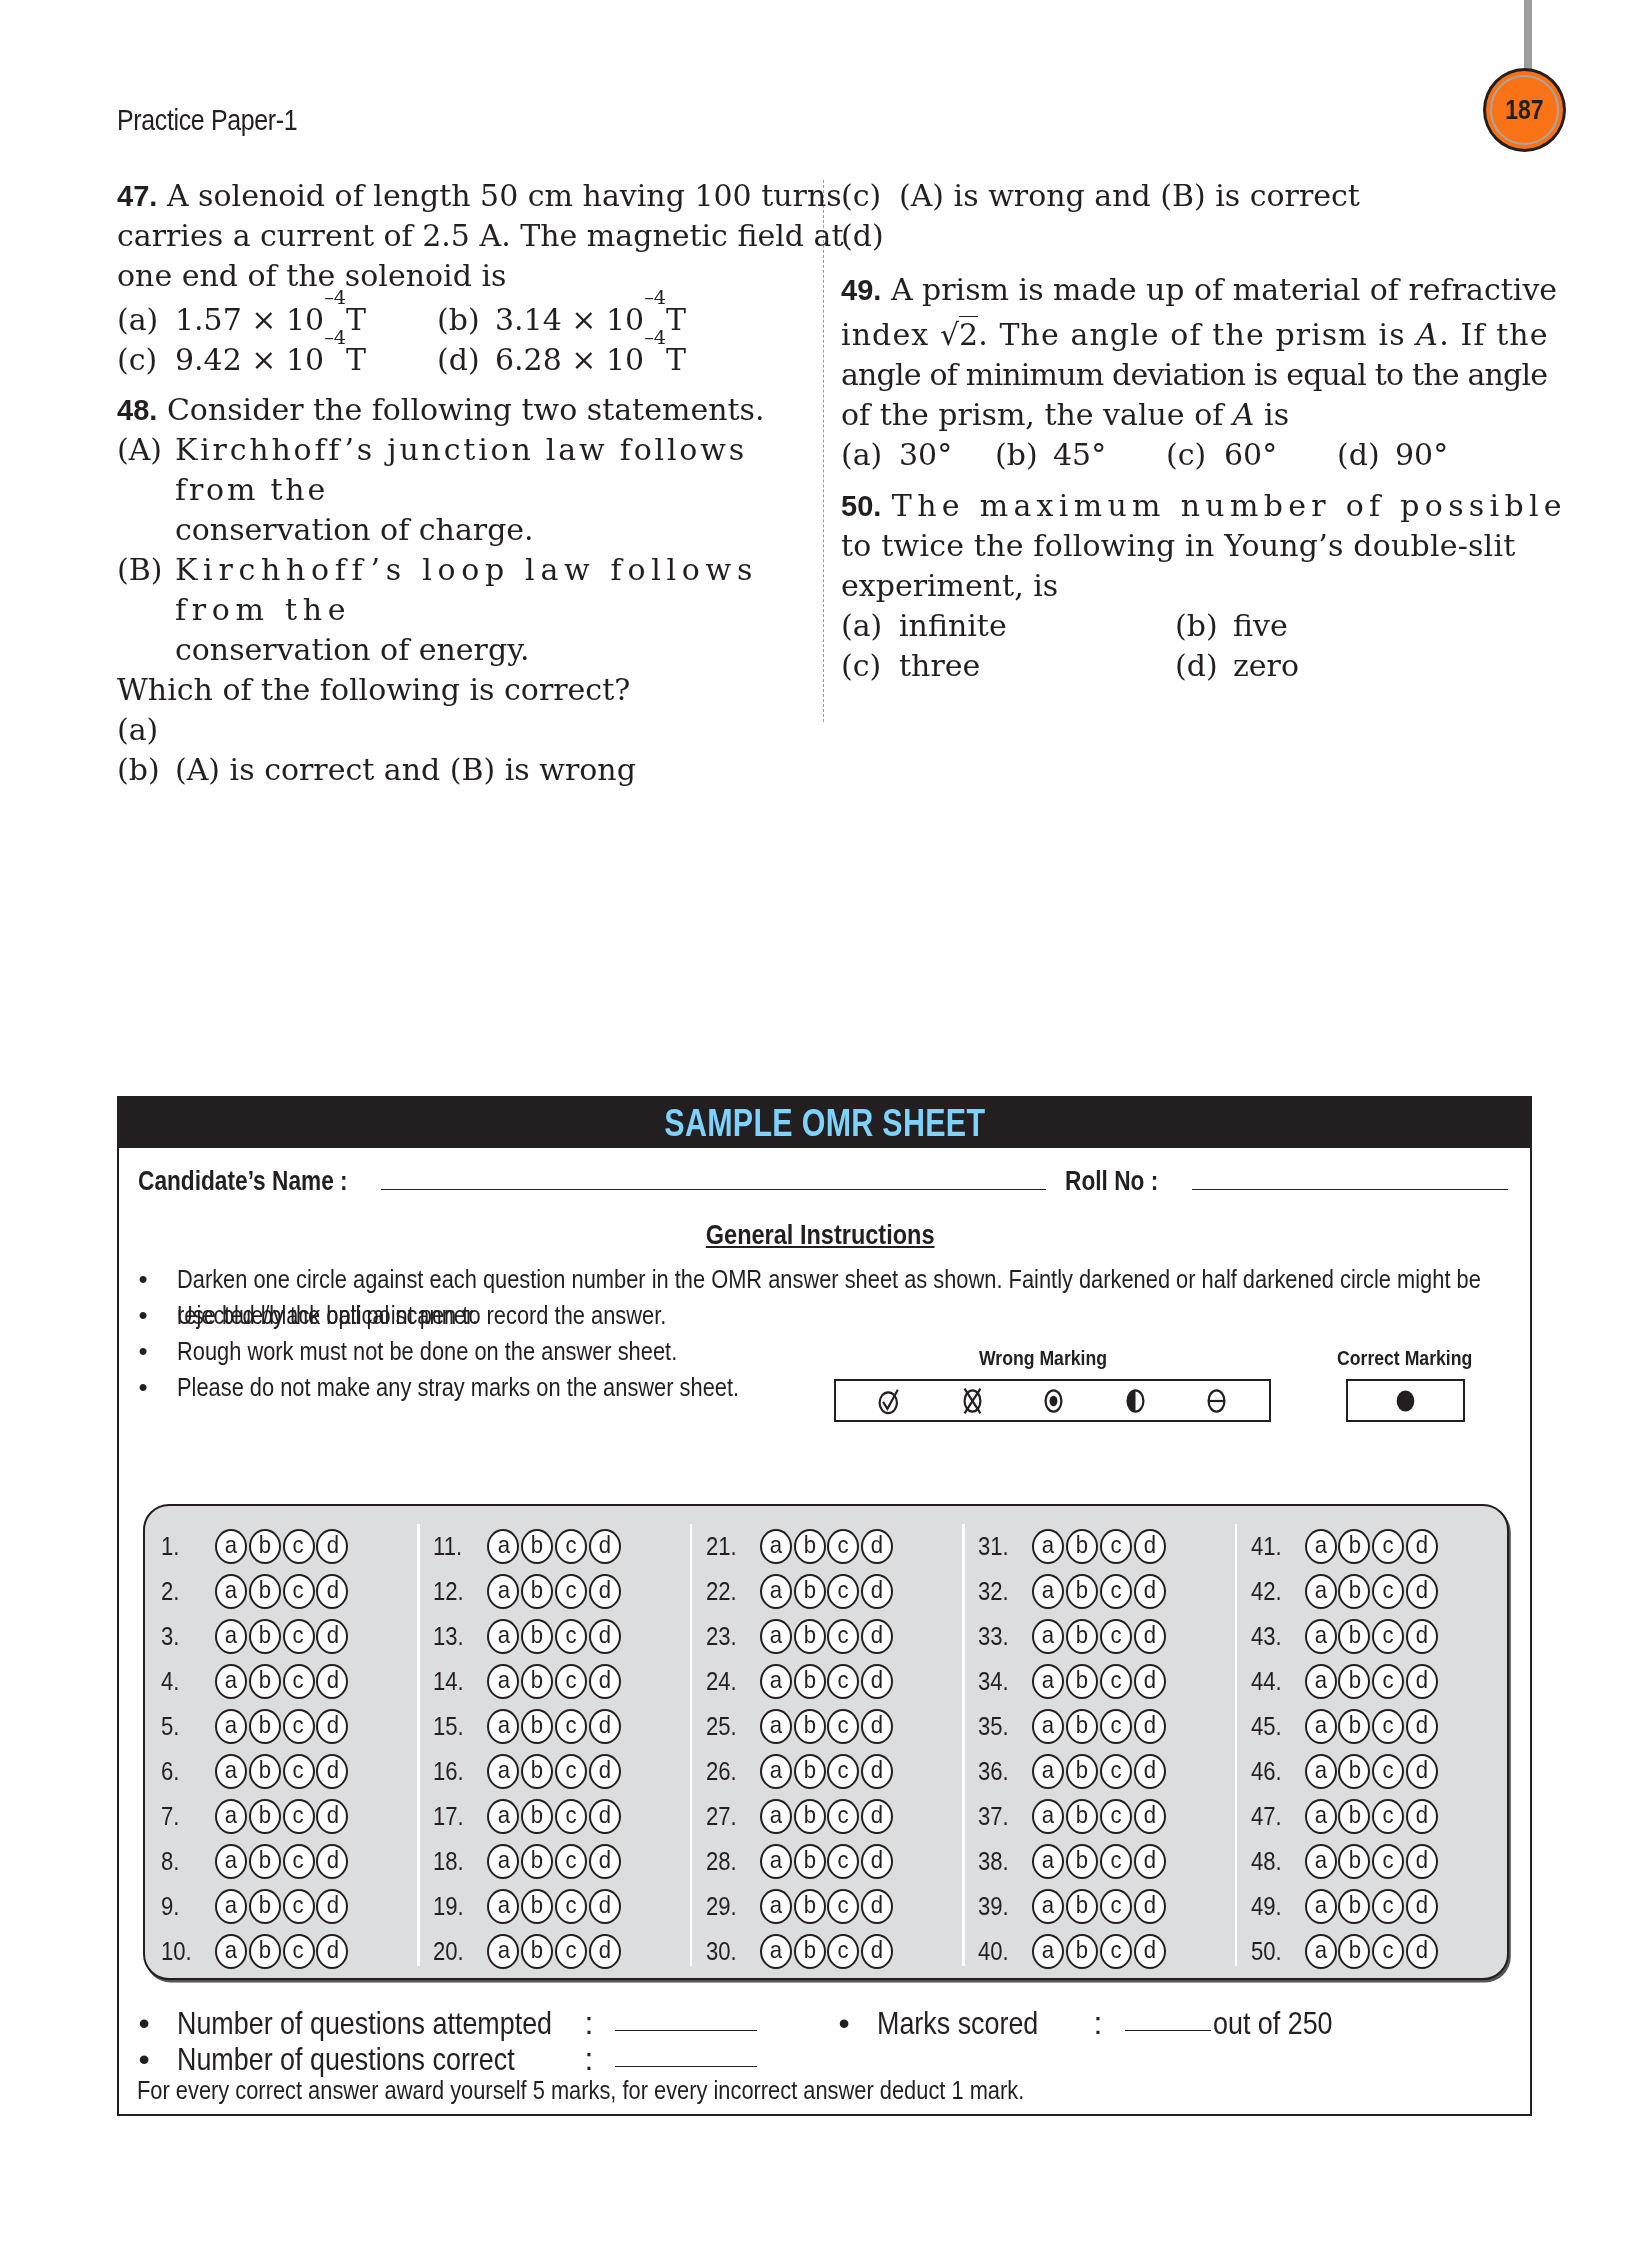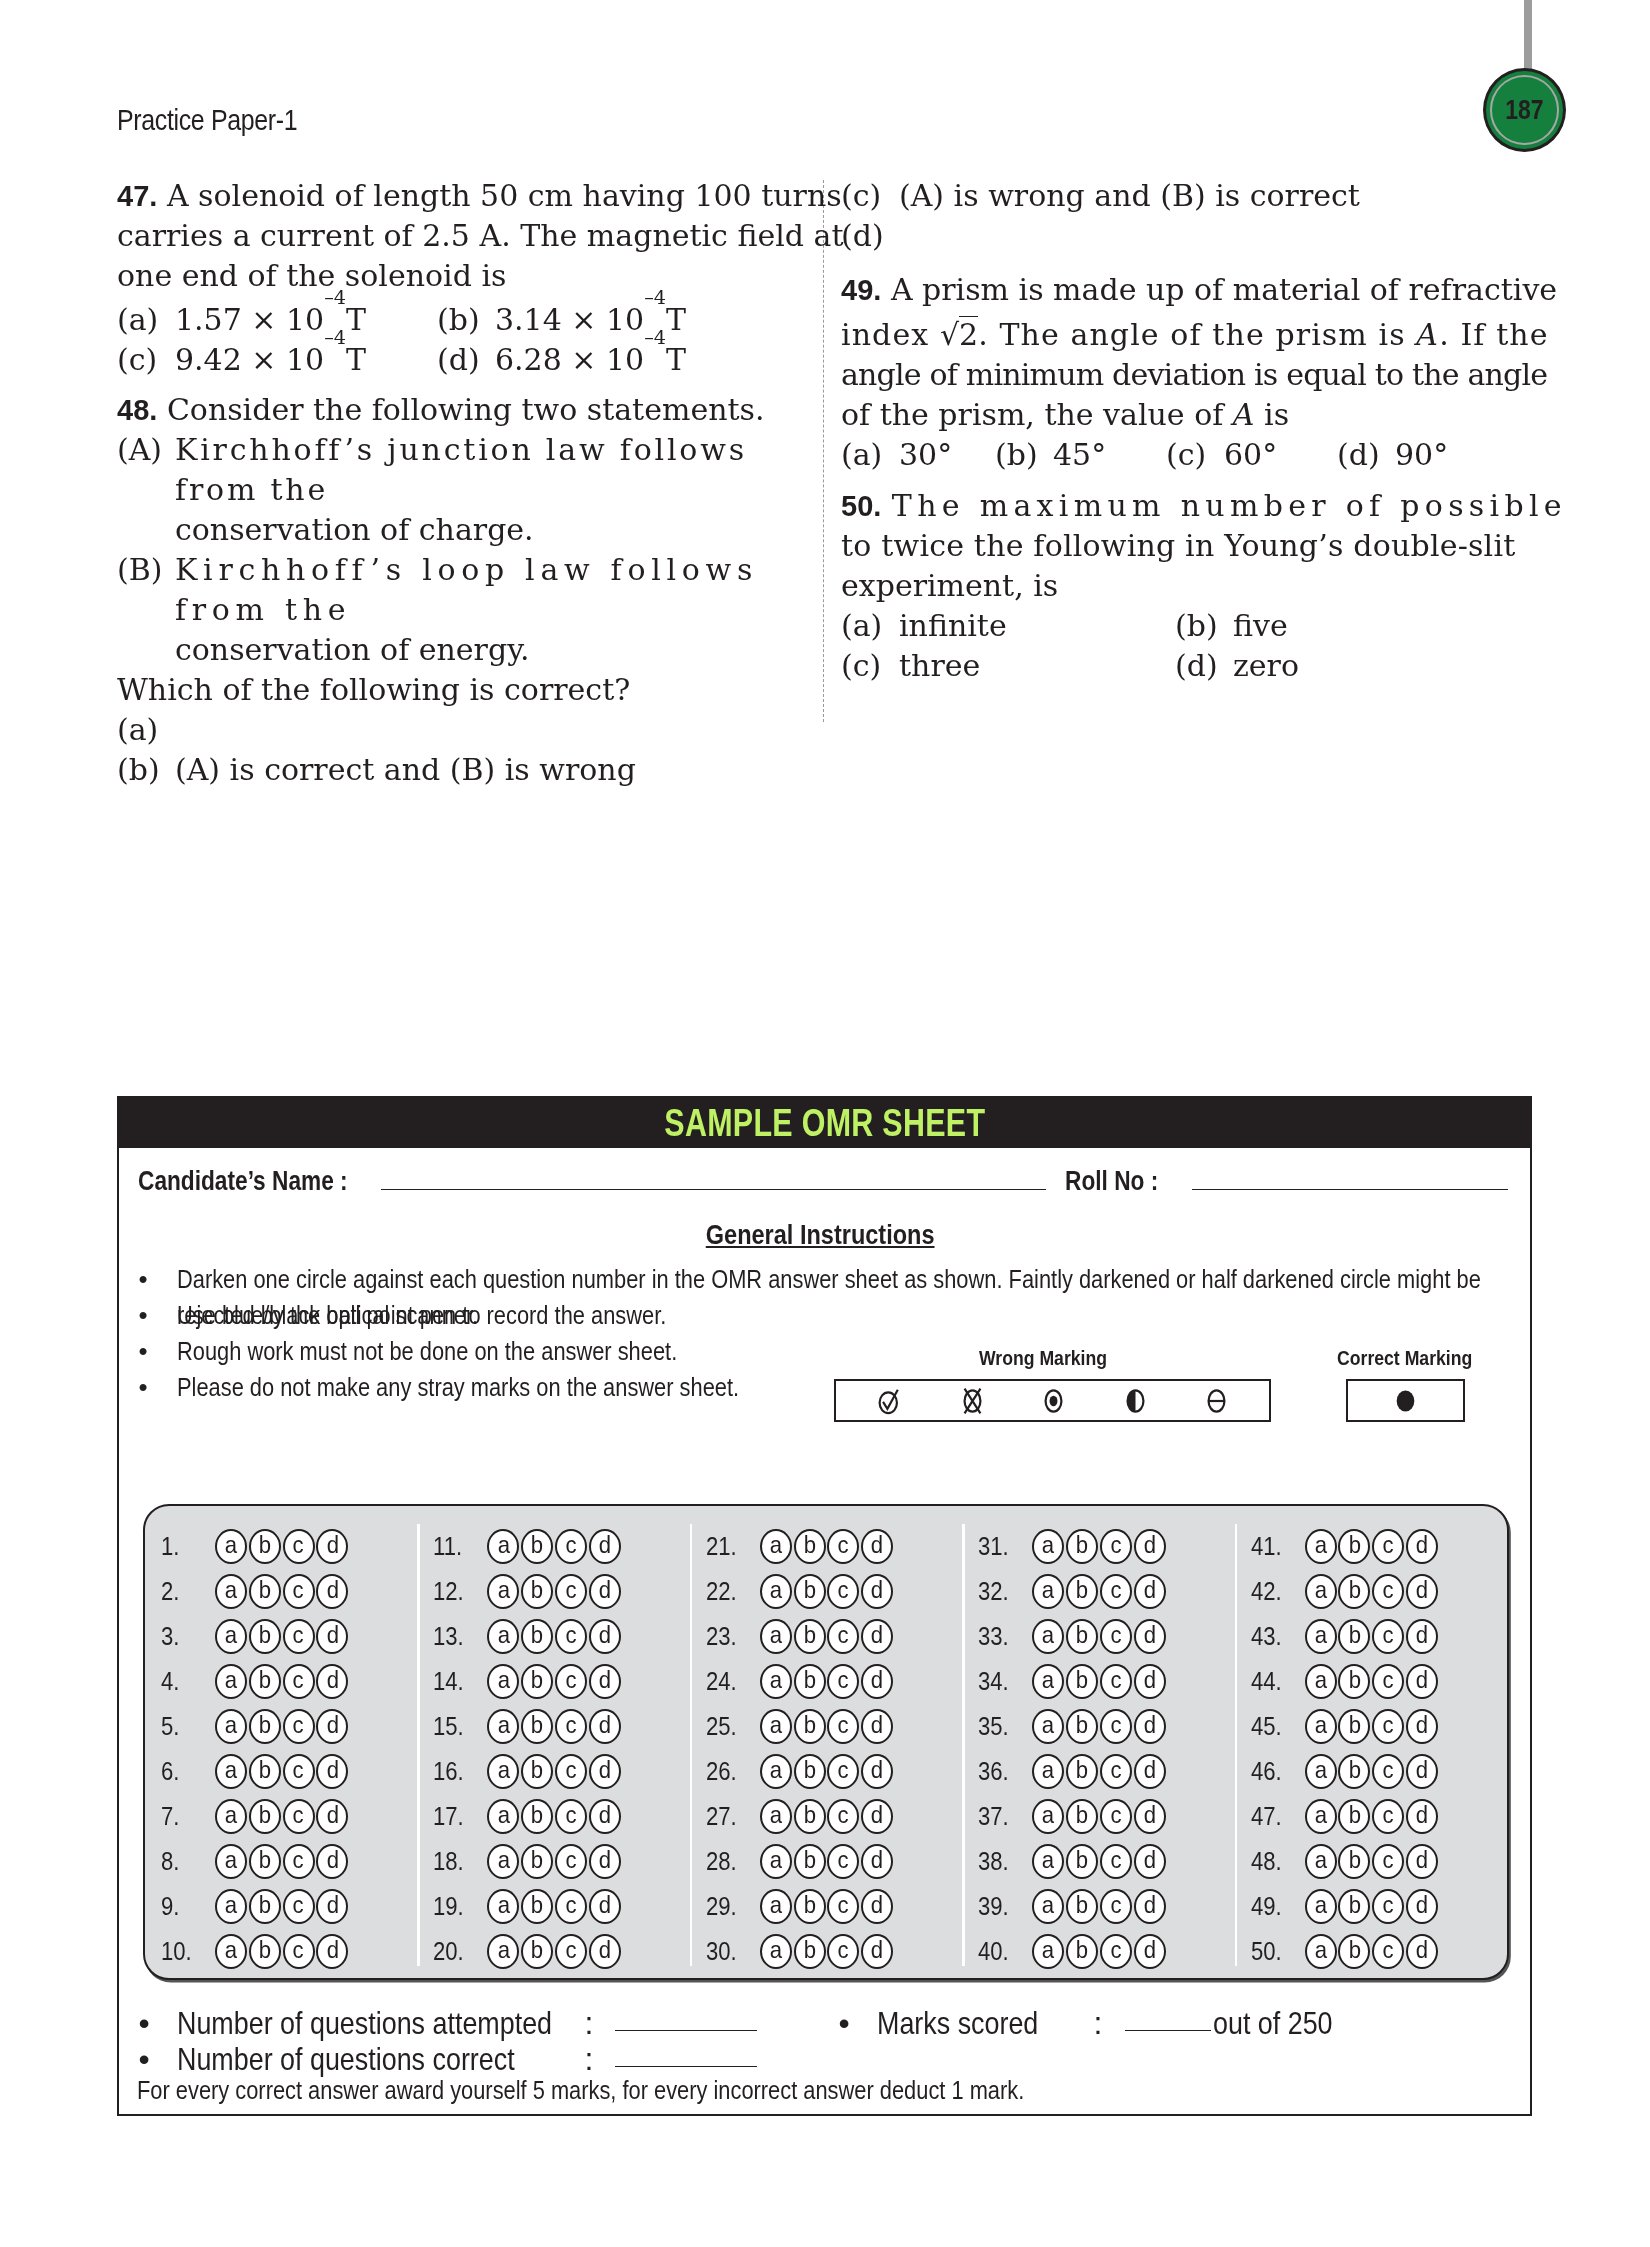--- a/index.html
+++ b/index.html
@@ -3,42 +3,42 @@
 <meta charset="utf-8">
 <style>
   html, body { margin:0; padding:0; background:#ffffff; }
   body { width:1650px; height:2247px; position:relative; overflow:hidden; color:#231f20; }
   .sans { font-family: "Liberation Sans", "DejaVu Sans", sans-serif; }
   .serif { font-family: "DejaVu Serif", "Liberation Serif", serif; }
 
   
   #running-head { position:absolute; left:117px; top:104px; font-size:29px; letter-spacing:-0.4px; transform:scaleX(0.86); transform-origin:left center; }
   #page-bar { position:absolute; left:1524px; top:0; width:8px; height:75px; background:#9d9d9d; }
-  #page-badge { position:absolute; left:1483px; top:68px; width:83px; height:84px; border-radius:50%; border:3.5px solid #231f20; box-sizing:border-box; background:#15803d; }
+  #page-badge { position:absolute; left:1483px; top:68px; width:83px; height:84px; border-radius:50%; border:3.5px solid #231f20; box-sizing:border-box; background:#f97316; }
   #page-badge-inner { position:absolute; left:4.4px; top:4.4px; right:4.4px; bottom:4.4px; border-radius:50%; border:2.6px solid #a6a6a6; display:flex; align-items:center; justify-content:center; font-size:28px; font-weight:bold; }
   #page-badge-inner span { transform:scaleX(0.82); display:inline-block; }
 
   
   .col { position:absolute; top:176px; font-size:30px; line-height:40px; }
   #col-left { left:117px; width:688px; }
   #col-right { left:841px; width:691px; }
   #col-divider { position:absolute; left:823px; top:180px; height:542px; border-left:1.8px dashed #9a9a9a; }
   .qnum { font-family:"Liberation Sans","DejaVu Sans",sans-serif; font-weight:bold; font-size:29px; }
   .line { white-space:nowrap; }
   .opt-row { display:flex; white-space:nowrap; }
   .opt { display:flex; }
   .opt .lbl { width:58px; flex:none; }
   .gap-top { margin-top:10.5px; }
   sup { font-size:19.3px; line-height:0; position:relative; top:-1.8px; }
   .stretch { letter-spacing:5.7px; }
   .stretch2 { letter-spacing:2.8px; }
 
   
   #omr { position:absolute; left:117px; top:1096px; width:1415px; height:1020px; border:2.6px solid #231f20; box-sizing:border-box; }
-  #omr-title { height:50px; background:#231f20; color:#bef264; text-align:center; font-weight:bold; font-size:39px; line-height:50px; }
+  #omr-title { height:50px; background:#231f20; color:#7dd3fc; text-align:center; font-weight:bold; font-size:39px; line-height:50px; }
   #omr-title span { display:inline-block; transform:scaleX(0.78); letter-spacing:0.4px; }
   .cond { display:inline-block; transform:scaleX(0.84); transform-origin:left center; white-space:nowrap; }
   #cand-row { position:absolute; left:19.3px; top:68px; font-size:27px; font-weight:bold; }
   #name-line { position:absolute; left:262px; top:91px; width:665px; border-bottom:1.8px solid #231f20; }
   #roll-label { position:absolute; left:946px; top:68px; font-size:27px; font-weight:bold; }
   #roll-line { position:absolute; left:1073px; top:91px; width:316px; border-bottom:1.8px solid #231f20; }
   #gi-title { position:absolute; left:0; right:8px; top:121px; text-align:center; font-size:28px; font-weight:bold; }
   #gi-title span { text-decoration:underline; display:inline-block; transform:scaleX(0.84); }
   #instr { position:absolute; left:17.6px; top:163px; width:1387px; font-size:26px; line-height:36px; }
   .bullet-item { position:relative; padding-left:40px; }

